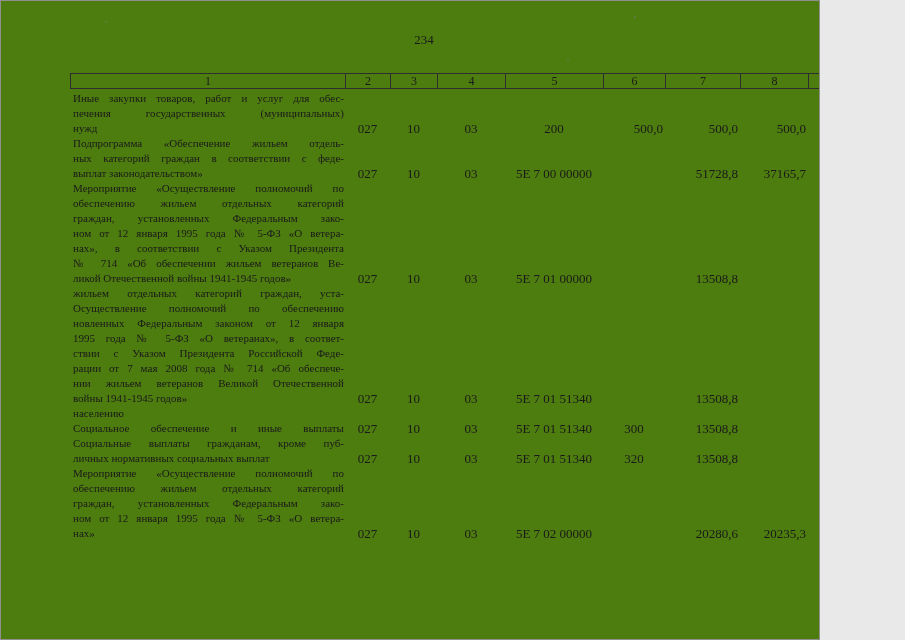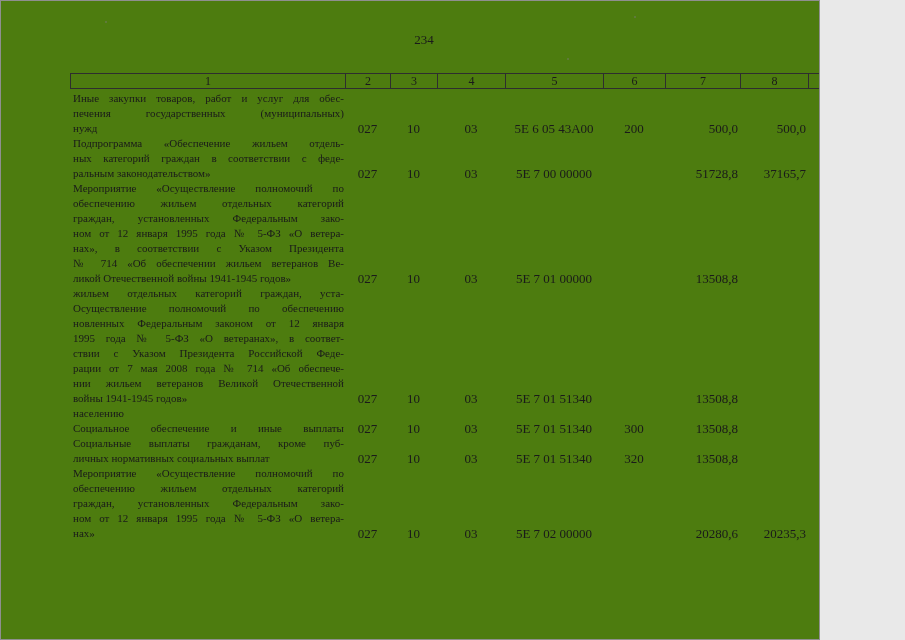--- a/index.html
+++ b/index.html
@@ -105,31 +105,30 @@
     <div class="tbody">
         <div class="trow">
           <div class="tcell name-cell">
             <div class="tline">Иные закупки товаров, работ и услуг для обес-</div>
             <div class="tline">печения государственных (муниципальных)</div>
             <div class="tline tline-last">нужд</div>
           </div>
           <div class="tcell c-center">027</div>
           <div class="tcell c-center">10</div>
           <div class="tcell c-center">03</div>
-          <div class="tcell c-center">5Е 6 05 43А00</div>
           <div class="tcell c-center">200</div>
           <div class="tcell c-right">500,0</div>
           <div class="tcell c-right">500,0</div>
           <div class="tcell c-right">500,0</div>
         </div>
         <div class="trow">
           <div class="tcell name-cell">
             <div class="tline">Подпрограмма «Обеспечение жильем отдель-</div>
             <div class="tline">ных категорий граждан в соответствии с феде-</div>
-            <div class="tline tline-last">ральным законодательством»</div>
+            <div class="tline tline-last">выплат законодательством»</div>
           </div>
           <div class="tcell c-center">027</div>
           <div class="tcell c-center">10</div>
           <div class="tcell c-center">03</div>
           <div class="tcell c-center">5Е 7 00 00000</div>
           <div class="tcell c-center"></div>
           <div class="tcell c-right">51728,8</div>
           <div class="tcell c-right">37165,7</div>
           <div class="tcell c-right">37208,7</div>
         </div>

